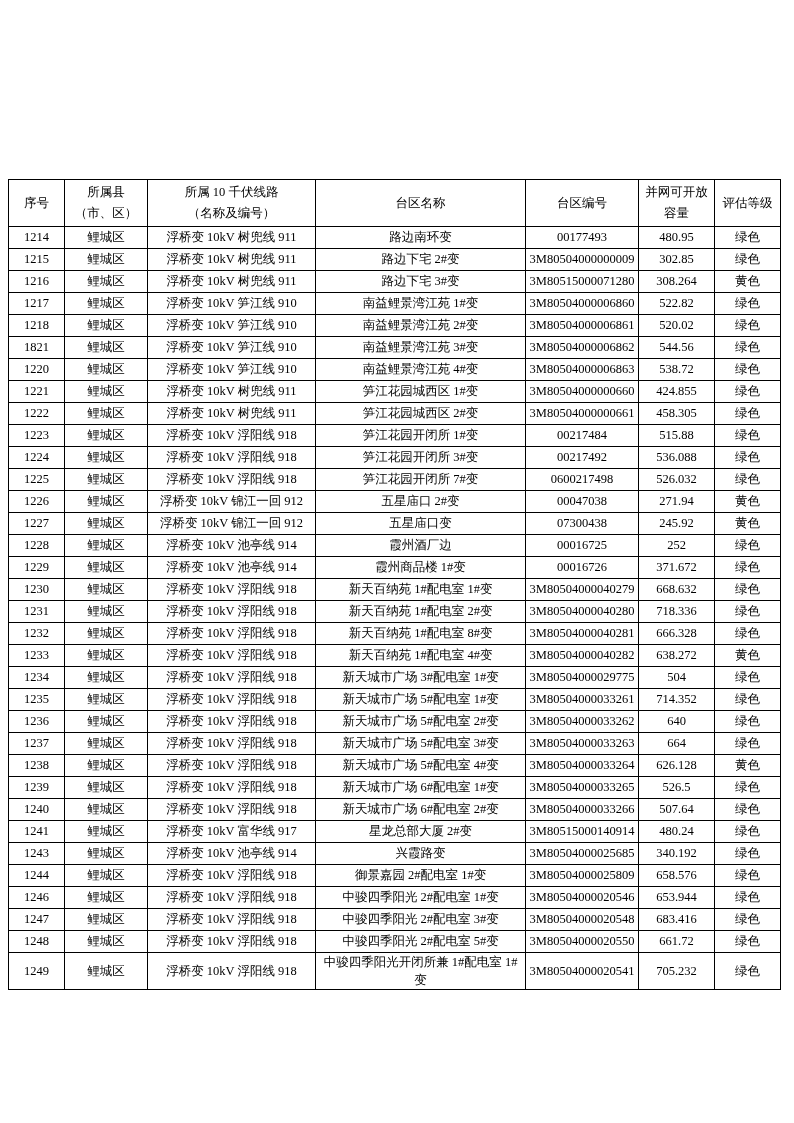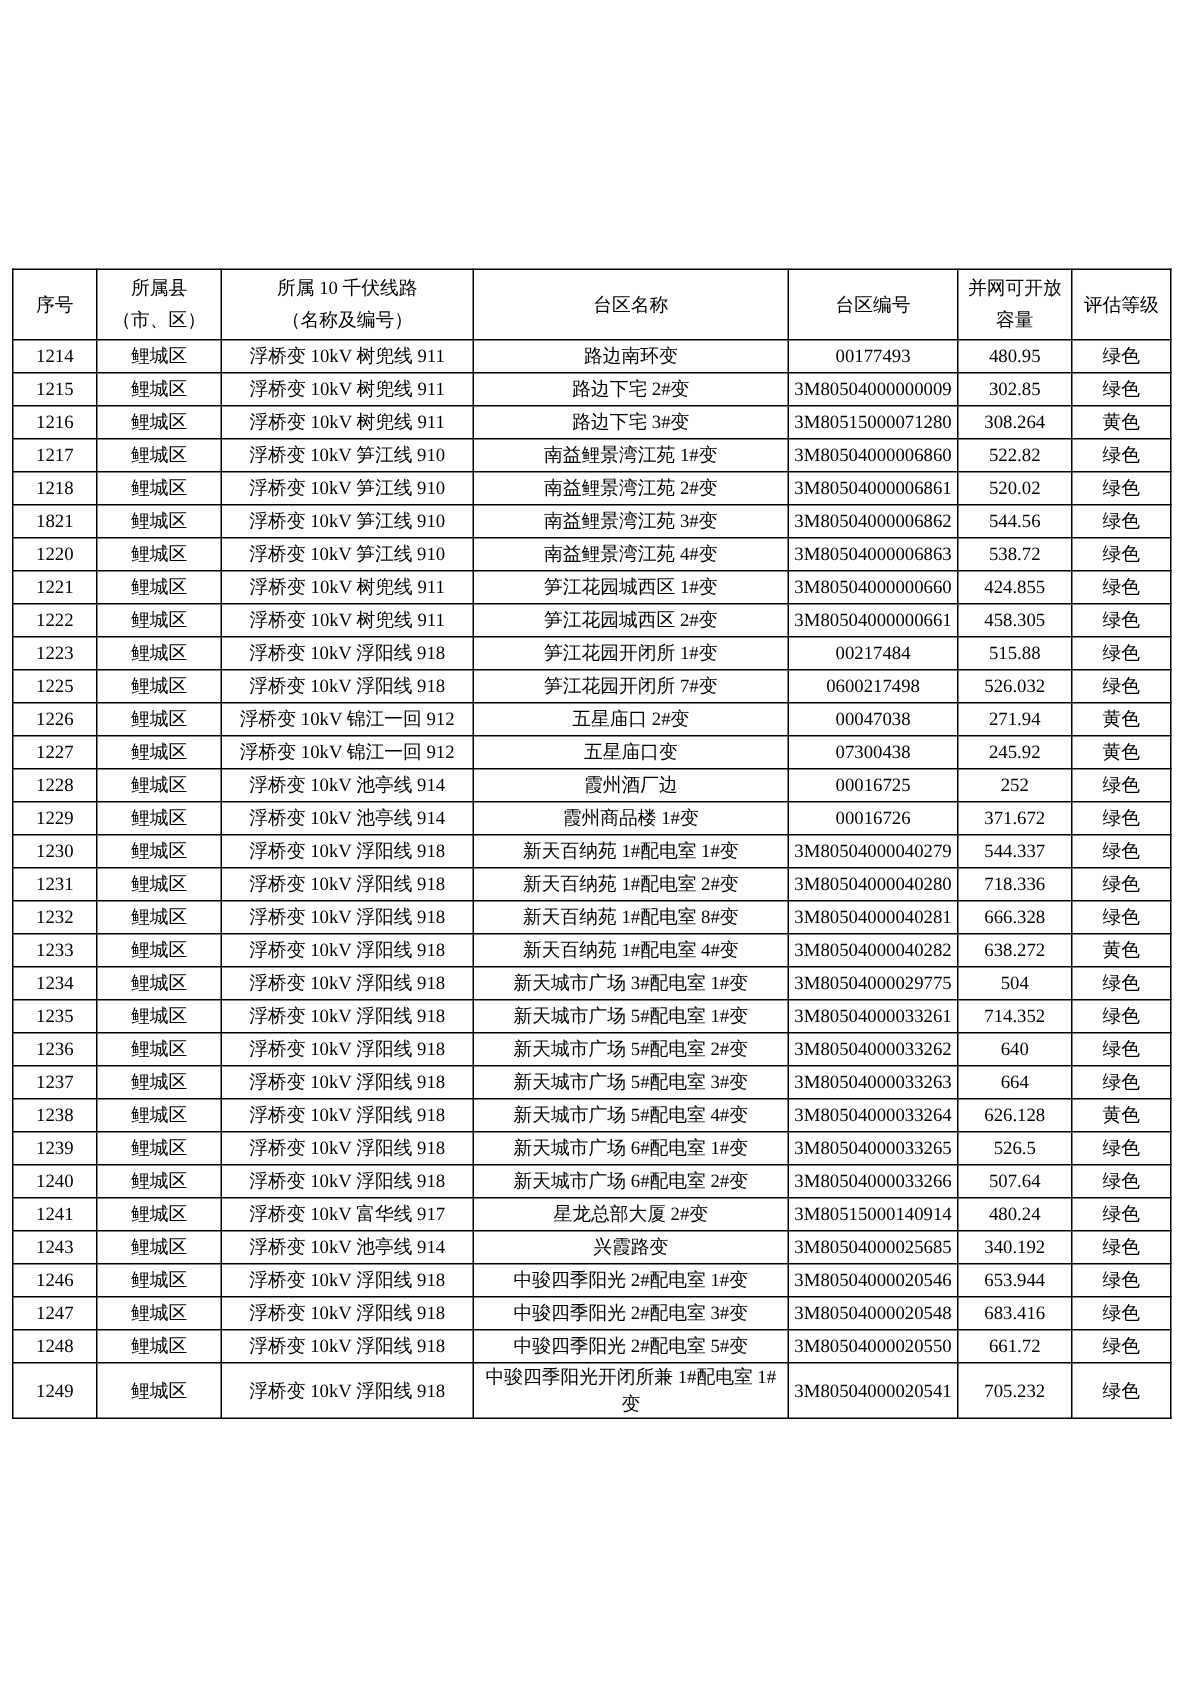--- a/index.html
+++ b/index.html
@@ -169,20 +169,29 @@
         <tr>
           <td>1223</td>
           <td>鲤城区</td>
           <td>浮桥变 10kV 浮阳线 918</td>
           <td>笋江花园开闭所 1#变</td>
           <td>00217484</td>
           <td>515.88</td>
           <td>绿色</td>
         </tr>
         <tr>
+          <td>1224</td>
+          <td>鲤城区</td>
+          <td>浮桥变 10kV 浮阳线 918</td>
+          <td>笋江花园开闭所 3#变</td>
+          <td>00217492</td>
+          <td>536.088</td>
+          <td>绿色</td>
+        </tr>
+        <tr>
           <td>1225</td>
           <td>鲤城区</td>
           <td>浮桥变 10kV 浮阳线 918</td>
           <td>笋江花园开闭所 7#变</td>
           <td>0600217498</td>
           <td>526.032</td>
           <td>绿色</td>
         </tr>
         <tr>
           <td>1226</td>
@@ -219,21 +228,21 @@
           <td>00016726</td>
           <td>371.672</td>
           <td>绿色</td>
         </tr>
         <tr>
           <td>1230</td>
           <td>鲤城区</td>
           <td>浮桥变 10kV 浮阳线 918</td>
           <td>新天百纳苑 1#配电室 1#变</td>
           <td>3M80504000040279</td>
-          <td>544.337</td>
+          <td>668.632</td>
           <td>绿色</td>
         </tr>
         <tr>
           <td>1231</td>
           <td>鲤城区</td>
           <td>浮桥变 10kV 浮阳线 918</td>
           <td>新天百纳苑 1#配电室 2#变</td>
           <td>3M80504000040280</td>
           <td>718.336</td>
           <td>绿色</td>
@@ -328,20 +337,29 @@
           <td>480.24</td>
           <td>绿色</td>
         </tr>
         <tr>
           <td>1243</td>
           <td>鲤城区</td>
           <td>浮桥变 10kV 池亭线 914</td>
           <td>兴霞路变</td>
           <td>3M80504000025685</td>
           <td>340.192</td>
+          <td>绿色</td>
+        </tr>
+        <tr>
+          <td>1244</td>
+          <td>鲤城区</td>
+          <td>浮桥变 10kV 浮阳线 918</td>
+          <td>御景嘉园 2#配电室 1#变</td>
+          <td>3M80504000025809</td>
+          <td>658.576</td>
           <td>绿色</td>
         </tr>
         <tr>
           <td>1246</td>
           <td>鲤城区</td>
           <td>浮桥变 10kV 浮阳线 918</td>
           <td>中骏四季阳光 2#配电室 1#变</td>
           <td>3M80504000020546</td>
           <td>653.944</td>
           <td>绿色</td>

